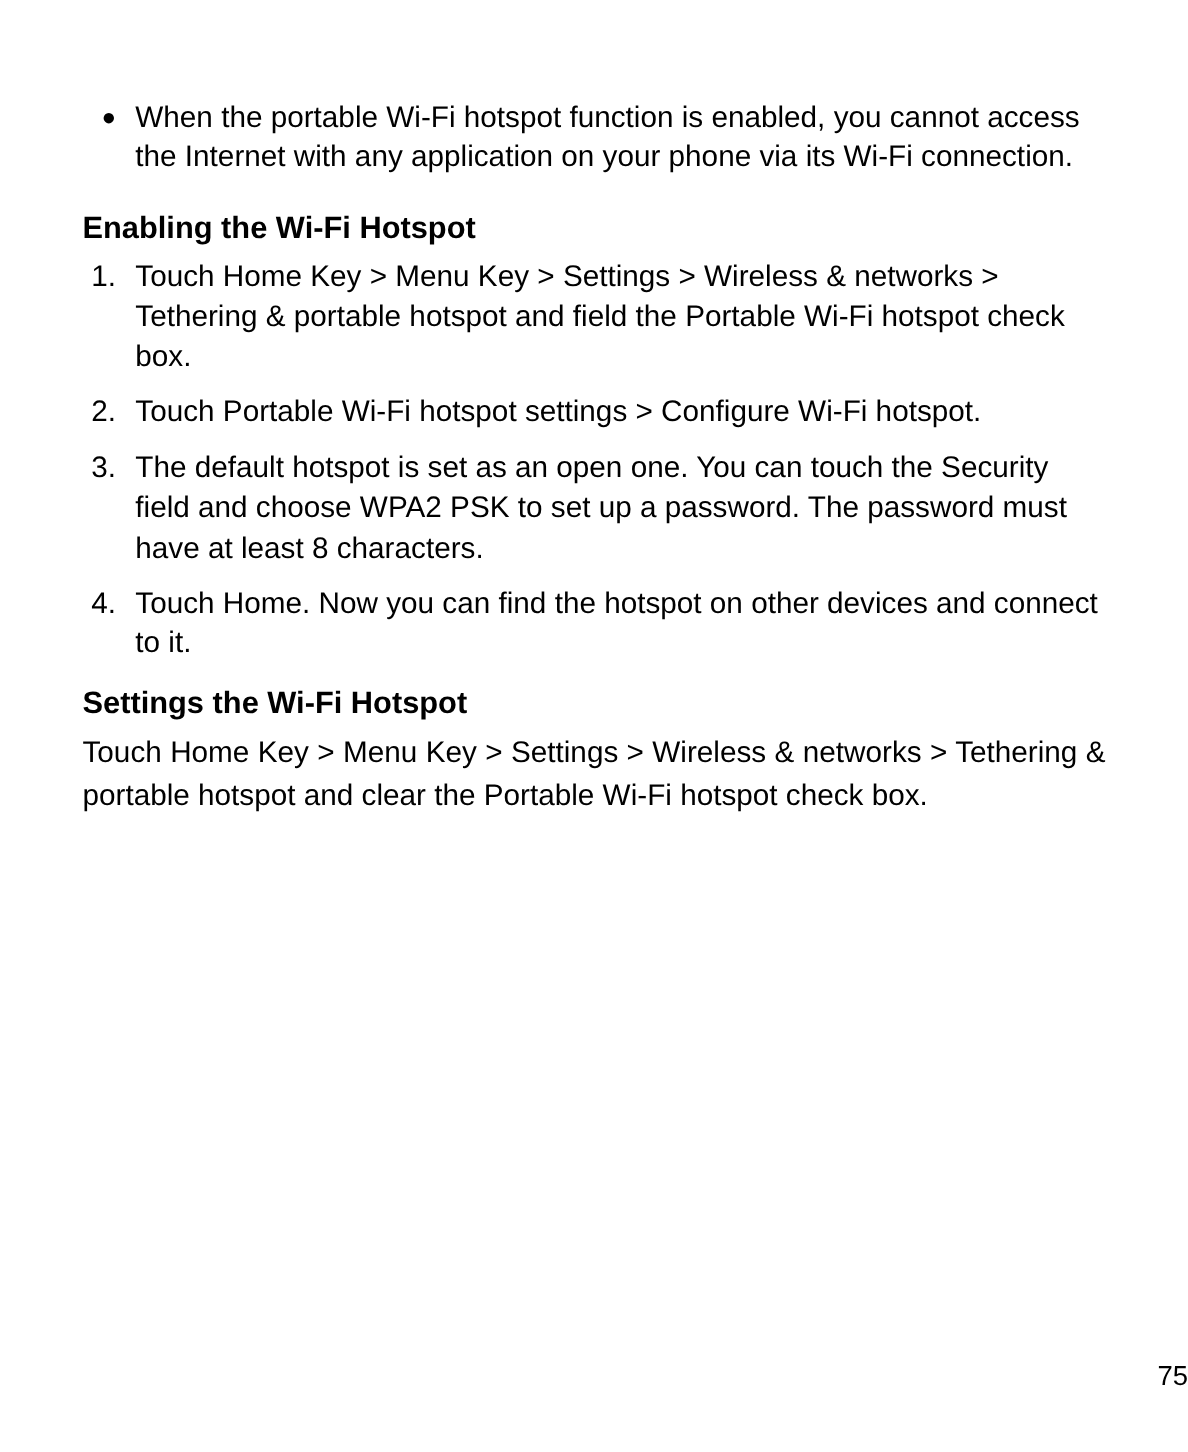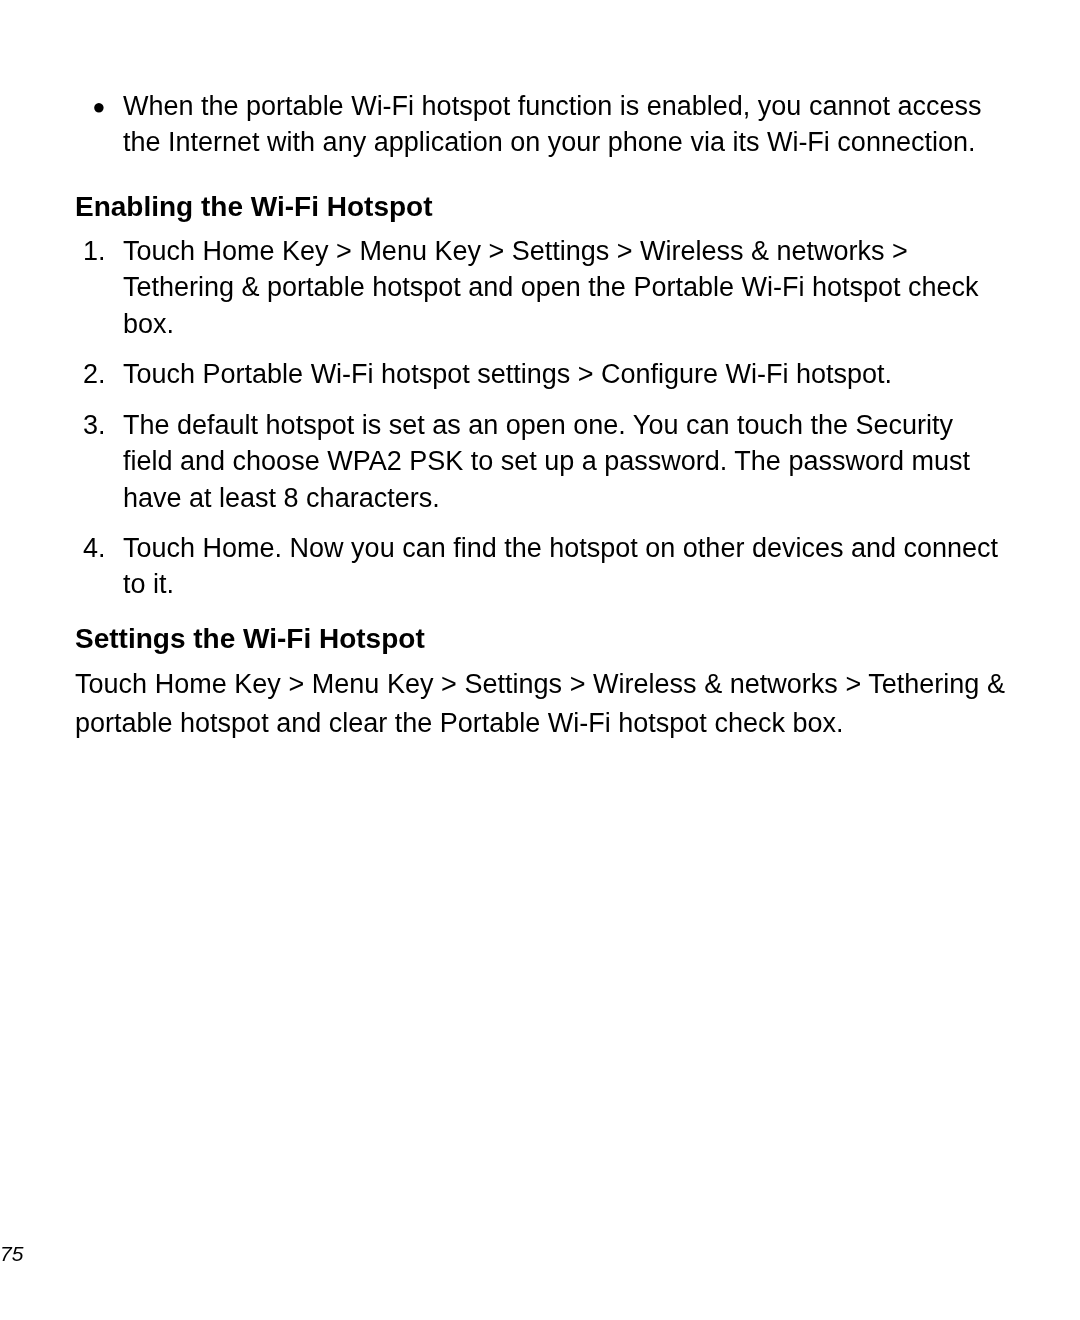--- a/index.html
+++ b/index.html
@@ -74,43 +74,42 @@
       font-size: 27px;
       line-height: 1.45;
       text-align: justify;
       margin-top: 6px;
     }
     .page-number {
       position: absolute;
       bottom: 54px;
       left: 0;
       width: 100%;
-      text-align: left;
-      font-size: 21px;
-      font-style: italic;
+      text-align: right;
+      font-size: 25px;
     }
   </style>
 </head>
 <body>
 
 <ul class="bullet-list">
   <li class="bullet-item">
     <span class="bullet-marker">●</span>
     <span class="bullet-text">When the portable Wi-Fi hotspot function is enabled, you cannot access the Internet with any application on your phone via its Wi-Fi connection.</span>
   </li>
 </ul>
 
 <h2 class="section-heading">Enabling the Wi-Fi Hotspot</h2>
 
 <ol class="numbered-list">
   <li class="numbered-item">
     <span class="number-marker">1.</span>
     <div class="item-content">
       <p>
-        <span>Touch </span><span class="bold">Home Key &gt; Menu Key &gt; Settings &gt; Wireless &amp; networks &gt; Tethering &amp; portable hotspot</span><span> and open the </span><span class="bold">Portable Wi-Fi hotspot</span><span> check box.</span>
+        <span>Touch </span><span class="bold">Home Key &gt; Menu Key &gt; Settings &gt; Wireless &amp; networks &gt; Tethering &amp; portable hotspot</span><span> and field the </span><span class="bold">Portable Wi-Fi hotspot</span><span> check box.</span>
       </p>
     </div>
   </li>
   <li class="numbered-item">
     <span class="number-marker">2.</span>
     <div class="item-content">
       <p>
         <span>Touch </span><span class="bold">Portable Wi-Fi hotspot settings &gt; Configure Wi-Fi hotspot</span><span>.</span>
       </p>
     </div>

